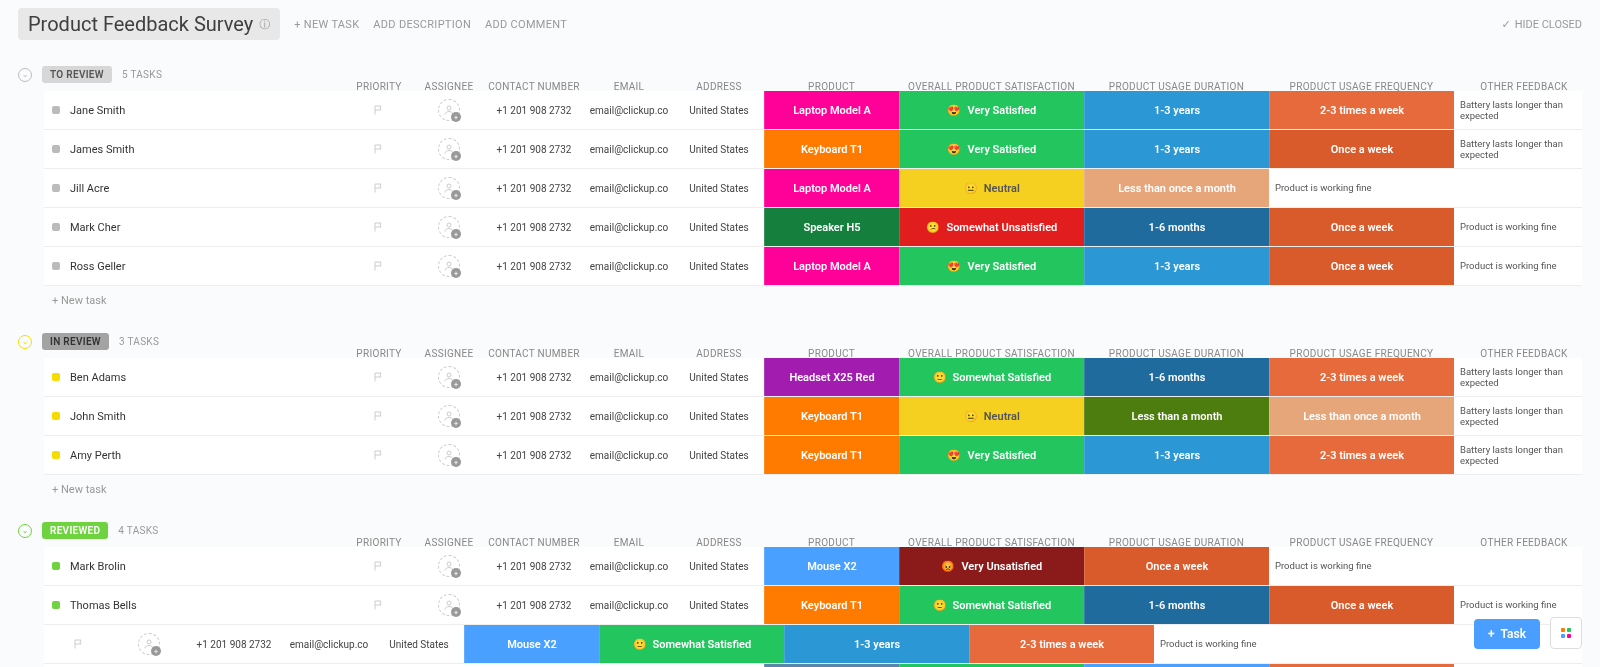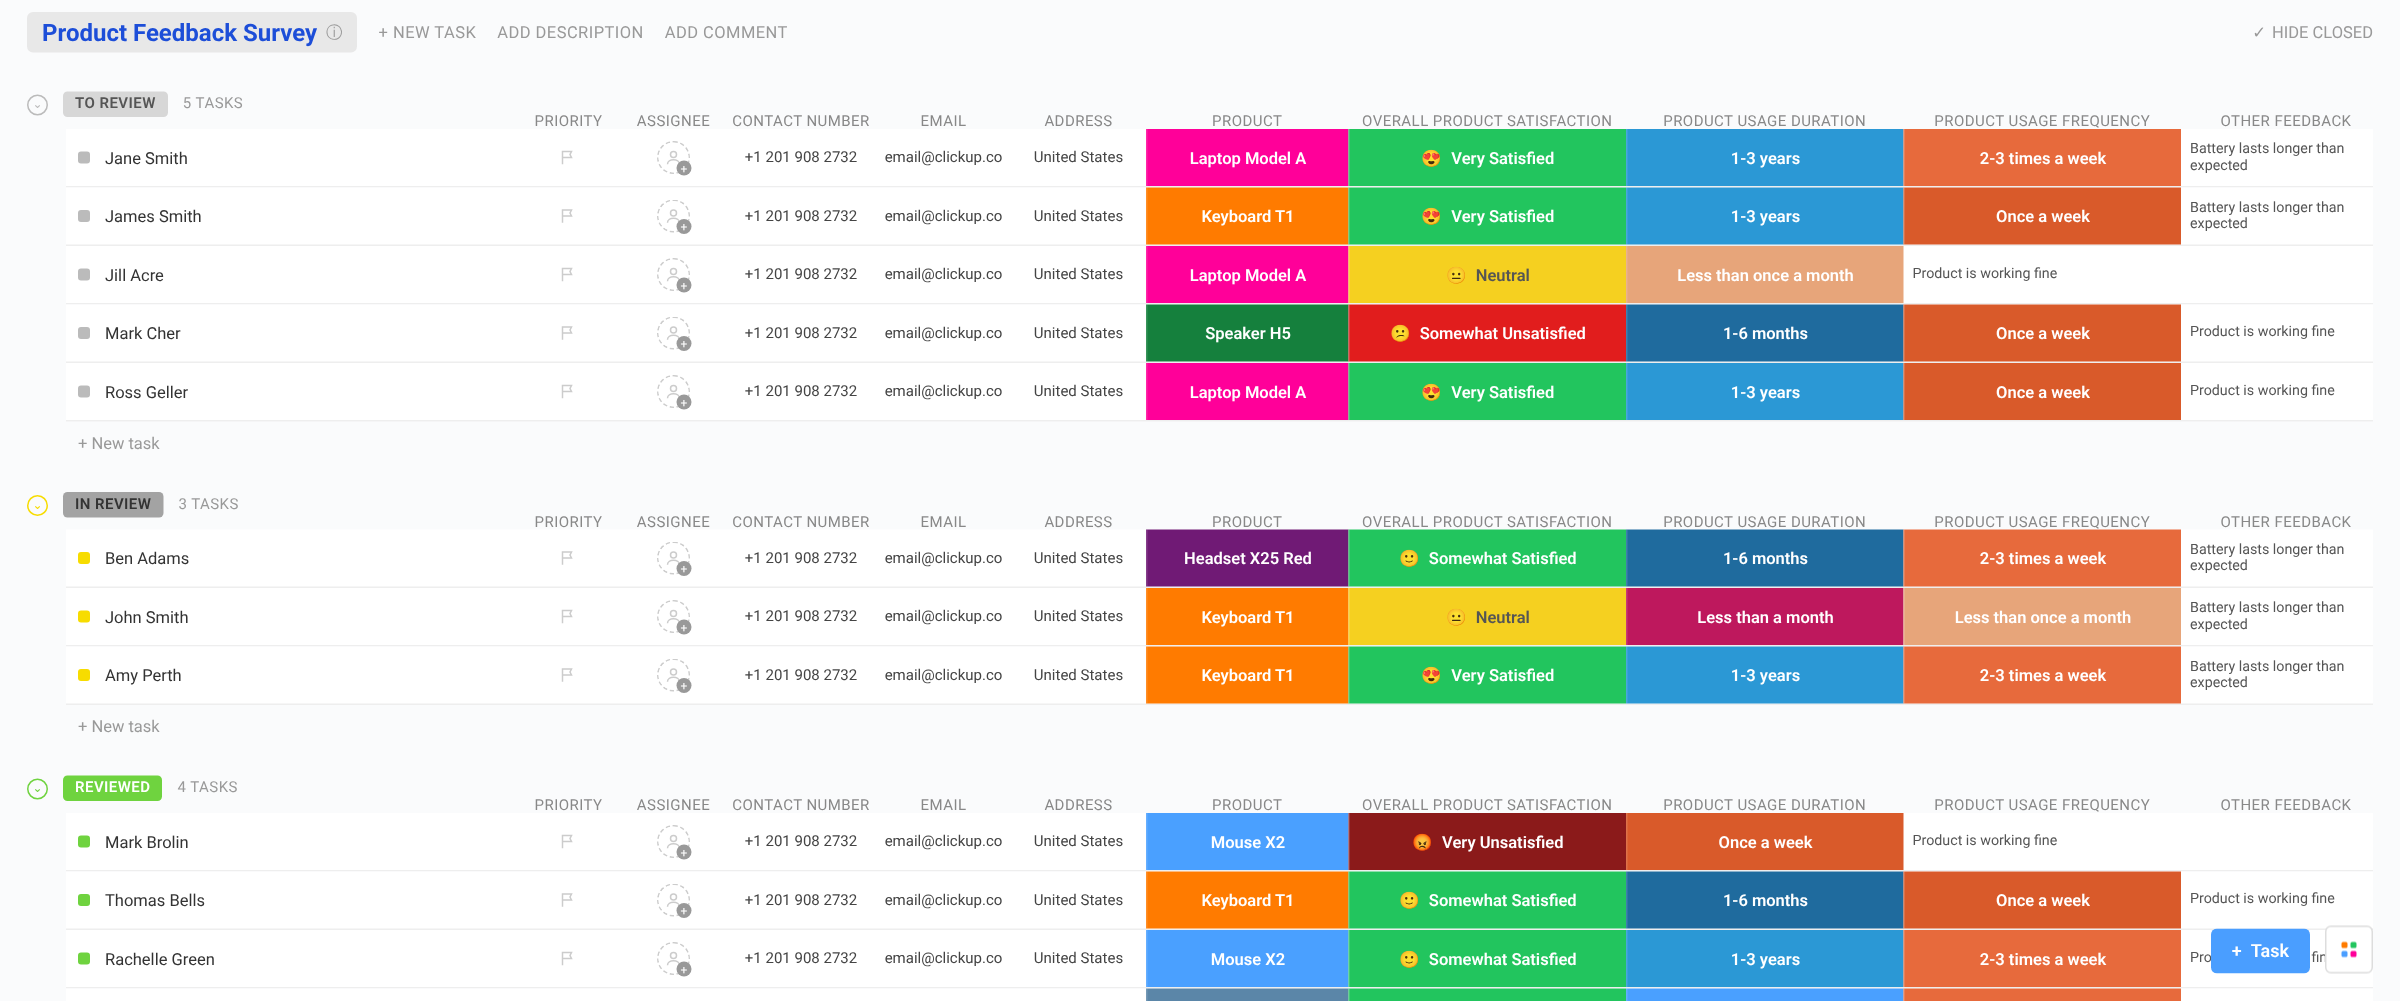--- a/index.html
+++ b/index.html
@@ -1,19 +1,19 @@
 <!DOCTYPE html>
 <html><head>
 <meta charset="utf-8">
 <style>
 * { box-sizing: border-box; margin: 0; padding: 0; }
 body { font-family: -apple-system, BlinkMacSystemFont, "Segoe UI", Roboto, sans-serif; font-size: 12px; color: #333; background: #fafbfc; width: 1600px; }
 .header { display: flex; align-items: center; padding: 8px 18px; gap: 14px; }
 .header .title-wrap { background: #e8e8e8; padding: 4px 10px; border-radius: 4px; display: flex; align-items: center; gap: 6px; }
-.header .title { font-weight: 700; font-size: 16px; color: #1d4ed8; }
+.header .title { font-weight: 400; font-size: 20px; color: #404040; }
 .header .info-icon { color: #999; font-size: 11px; }
 .header .action { color: #999; font-size: 11px; letter-spacing: 0.3px; cursor: pointer; }
 .header .hide-closed { margin-left: auto; color: #999; font-size: 11px; display: flex; align-items: center; gap: 4px; }
 .group { margin: 14px 18px 6px 18px; }
 .group-header { display: flex; align-items: center; gap: 10px; font-size: 10px; color: #999; padding: 4px 0 8px 0; }
 .collapse-icon { width: 14px; height: 14px; border: 1.5px solid; border-radius: 50%; display: inline-flex; align-items: center; justify-content: center; font-size: 8px; }
 .status-pill { padding: 3px 8px; border-radius: 3px; font-size: 10px; font-weight: 600; color: #333; letter-spacing: 0.3px; }
 .task-count { color: #999; font-size: 10px; letter-spacing: 0.3px; }
 .col-hdr { text-align: center; color: #888; font-size: 10px; letter-spacing: 0.3px; flex-shrink: 0; }
 .row { display: flex; align-items: stretch; border-bottom: 1px solid #eee; background: #fff; margin-left: 26px; }
@@ -268,21 +268,21 @@
           <span class="avatar-ph">
             <svg width="12" height="12" viewBox="0 0 24 24" fill="none" stroke="#ccc" stroke-width="2">
               <circle cx="12" cy="8" r="4"></circle>
               <path d="M4 21c0-4 4-6 8-6s8 2 8 6"></path>
             </svg>
           </span>
         </div>
         <div class="cell contact-cell">+1 201 908 2732</div>
         <div class="cell email-cell">email@clickup.co</div>
         <div class="cell address-cell">United States</div>
-        <div class="cell tag-cell" style="background:#701a75">Headset X25 Red</div>
+        <div class="cell tag-cell" style="background:#a21caf">Headset X25 Red</div>
         <div class="cell sat-cell" style="background:#22c55e;">
           <span class="emoji">🙂</span>
           <span>Somewhat Satisfied</span>
         </div>
         <div class="cell dur-cell" style="background:#1f6b9e">1-6 months</div>
         <div class="cell freq-cell" style="background:#e76a3c">2-3 times a week</div>
         <div class="cell feedback-cell">Battery lasts longer than expected</div>
       </div>
       <div class="row">
         <div class="cell name-cell">
@@ -303,21 +303,21 @@
           </span>
         </div>
         <div class="cell contact-cell">+1 201 908 2732</div>
         <div class="cell email-cell">email@clickup.co</div>
         <div class="cell address-cell">United States</div>
         <div class="cell tag-cell" style="background:#ff7b00">Keyboard T1</div>
         <div class="cell sat-cell" style="background:#f5d020;color:#555">
           <span class="emoji">😐</span>
           <span>Neutral</span>
         </div>
-        <div class="cell dur-cell" style="background:#be185d">Less than a month</div>
+        <div class="cell dur-cell" style="background:#4d7c0f">Less than a month</div>
         <div class="cell freq-cell" style="background:#e7a57a">Less than once a month</div>
         <div class="cell feedback-cell">Battery lasts longer than expected</div>
       </div>
       <div class="row">
         <div class="cell name-cell">
           <span class="status-sq" style="background:#f7dc00"></span>
           <span>Amy Perth</span>
         </div>
         <div class="cell priority-cell">
           <svg class="flag-icon" viewBox="0 0 24 24" fill="none" stroke="#ccc" stroke-width="2">
@@ -419,24 +419,20 @@
         <div class="cell tag-cell" style="background:#ff7b00">Keyboard T1</div>
         <div class="cell sat-cell" style="background:#22c55e;">
           <span class="emoji">🙂</span>
           <span>Somewhat Satisfied</span>
         </div>
         <div class="cell dur-cell" style="background:#1f6b9e">1-6 months</div>
         <div class="cell freq-cell" style="background:#d95a2a">Once a week</div>
         <div class="cell feedback-cell">Product is working fine</div>
       </div>
       <div class="row">
-        <div class="cell name-cell">
-          <span class="status-sq" style="background:#6fd33f"></span>
-          <span>Rachelle Green</span>
-        </div>
         <div class="cell priority-cell">
           <svg class="flag-icon" viewBox="0 0 24 24" fill="none" stroke="#ccc" stroke-width="2">
             <path d="M4 21V4h12l-2 4 2 4H4"></path>
           </svg>
         </div>
         <div class="cell assignee-cell">
           <span class="avatar-ph">
             <svg width="12" height="12" viewBox="0 0 24 24" fill="none" stroke="#ccc" stroke-width="2">
               <circle cx="12" cy="8" r="4"></circle>
               <path d="M4 21c0-4 4-6 8-6s8 2 8 6"></path>

